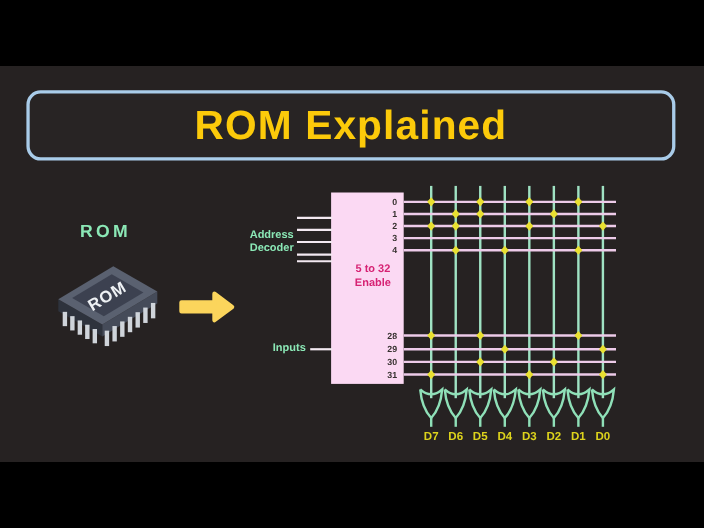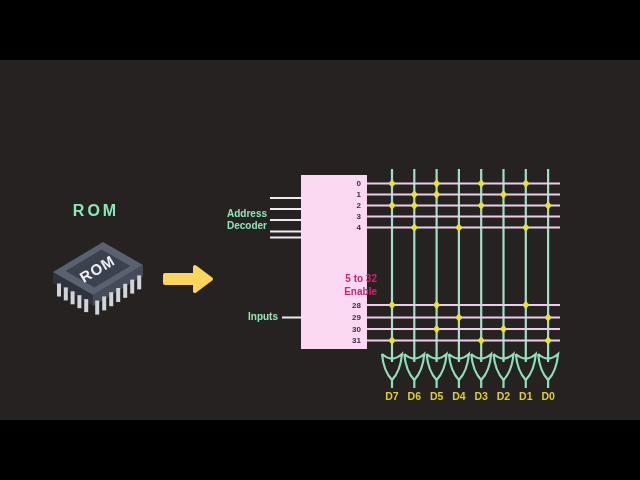--- a/index.html
+++ b/index.html
@@ -18,38 +18,41 @@
 
   
   #rom-label{position:absolute;left:48px;top:142px;width:96px;text-align:center;
     color:#8be8b6;font-size:16px;font-weight:bold;letter-spacing:3px;}
   #chip-svg{position:absolute;left:46px;top:176px;}
   #arrow-svg{position:absolute;left:161px;top:202px;}
 
   
   #decoder-box{position:absolute;left:301px;top:115px;width:66px;height:174px;
     background:#fbd9f3;}
-  #decoder-name{position:absolute;left:301px;top:178px;width:76px;text-align:right;
-    color:#d62273;font-weight:bold;font-size:10px;line-height:13px;margin-top:34px;}
+  #decoder-name{position:absolute;left:301px;top:178px;width:76px;text-align:center;
+    color:#d62273;font-weight:bold;font-size:10px;line-height:13px;}
   #address-label{position:absolute;left:224px;top:148px;width:46px;text-align:center;
     color:#8be8b6;font-weight:bold;font-size:10px;line-height:12px;}
   #enable-label{position:absolute;left:236px;top:251px;width:42px;text-align:right;
     color:#8be8b6;font-weight:bold;font-size:10px;}
 
   #diagram-svg{position:absolute;left:0;top:0;}
   .dec-num{font-size:8px;font-weight:bold;fill:#35302e;}
   .d-label{font-size:10.5px;font-weight:bold;}
 </style>
 </head>
 <body>
 
 <div class="bar" id="bar-top"></div>
 
 <div id="stage">
 
+  <div id="title-box">
+    <span id="title-text">ROM Explained</span>
+  </div>
 
   <div id="rom-label">ROM</div>
 
   <svg id="chip-svg" width="120" height="92" viewBox="0 0 120 92">
 
     <polygon points="7,36 47,59 47,70 7,47" fill="#2e333d"></polygon>
     <polygon points="47,59 97,29 97,40 47,70" fill="#454b59"></polygon>
 
     <g fill="#cfd4da">
       <rect x="49.2" y="64.6" width="4" height="14"></rect>

